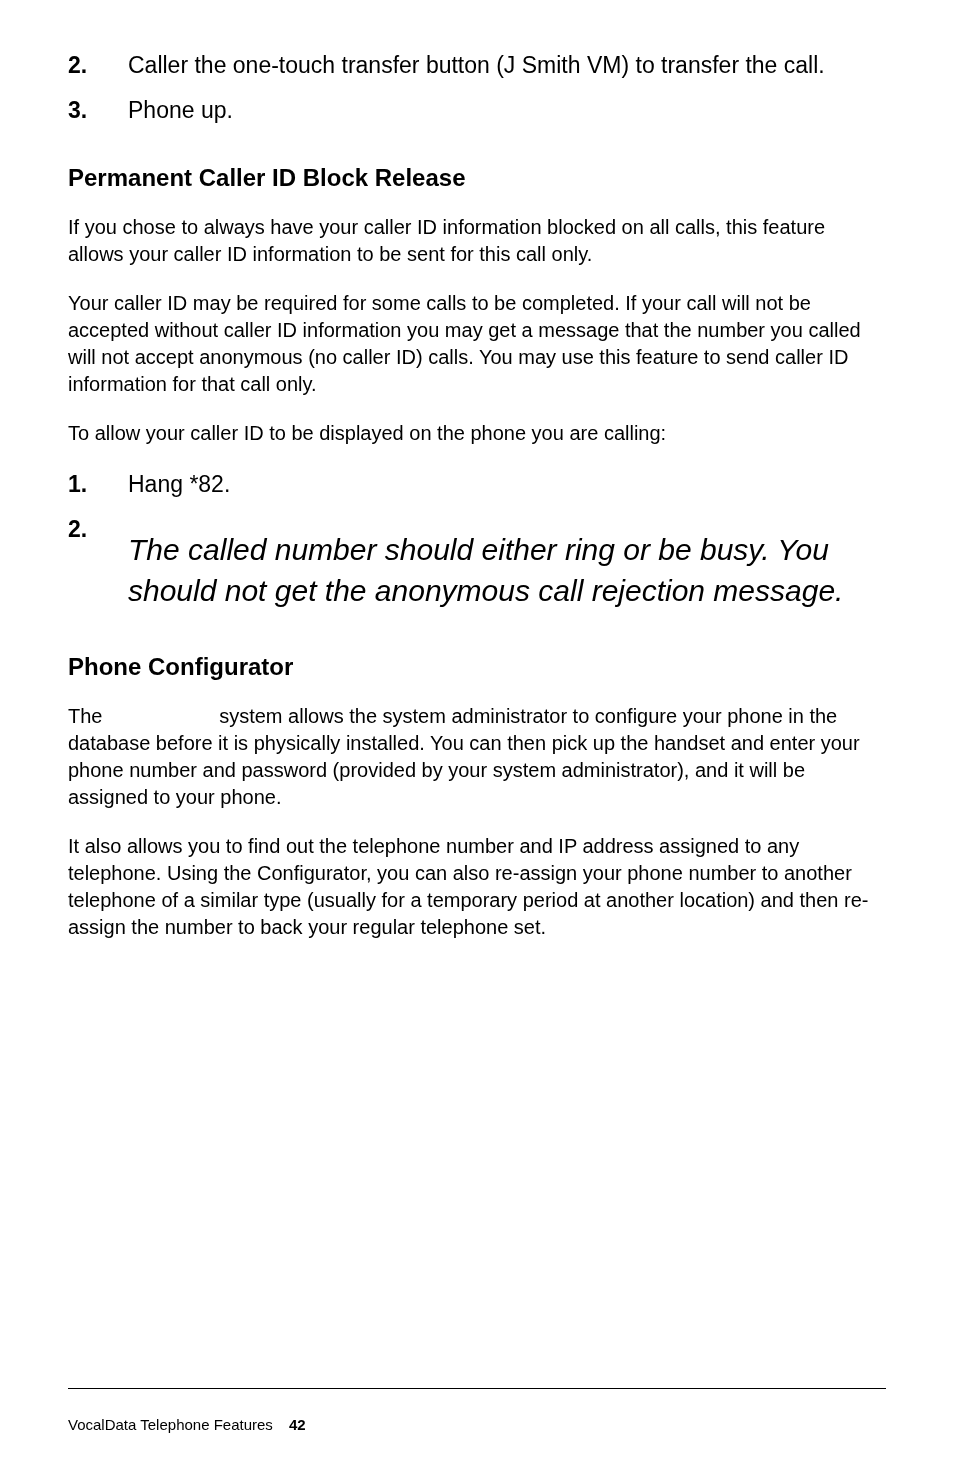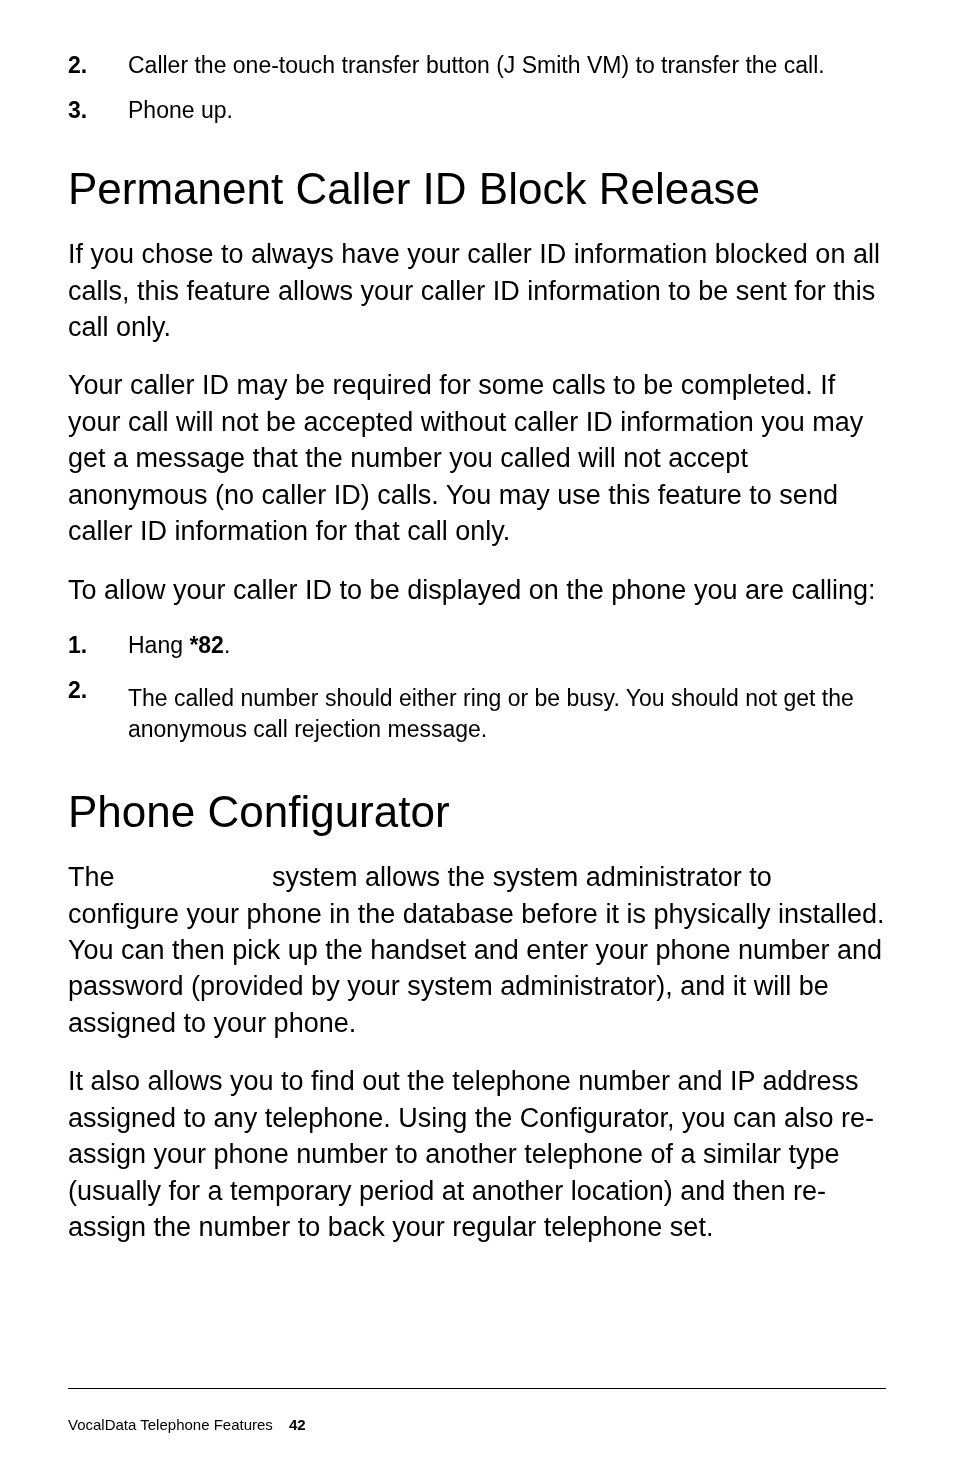--- a/index.html
+++ b/index.html
@@ -16,36 +16,37 @@
     font-size: 23px;
     line-height: 1.35;
   }
   .ol-num {
     font-weight: bold;
     width: 60px;
     flex-shrink: 0;
   }
   .ol-body { flex: 1; }
   h1 {
-    font-size: 44px;
-    font-weight: normal;
+    font-size: 24px;
+    font-weight: bold;
     margin-top: 38px;
     margin-bottom: 22px;
   }
   h1.second { margin-top: 42px; }
   p.body {
-    font-size: 27px;
+    font-size: 20px;
     line-height: 1.35;
     margin-bottom: 22px;
   }
-  .bold { font-weight: bold; }
+  .bold { font-weight: normal; }
   .note-block {
-    font-size: 23px;
+    font-size: 30px;
     line-height: 1.35;
-    margin-top: 8px;
+    font-style: italic;
+    margin-top: 16px;
   }
   .footer-rule {
     position: absolute;
     left: 68px;
     right: 68px;
     bottom: 86px;
     border-top: 1.5px solid #000;
   }
   .footer {
     position: absolute;

